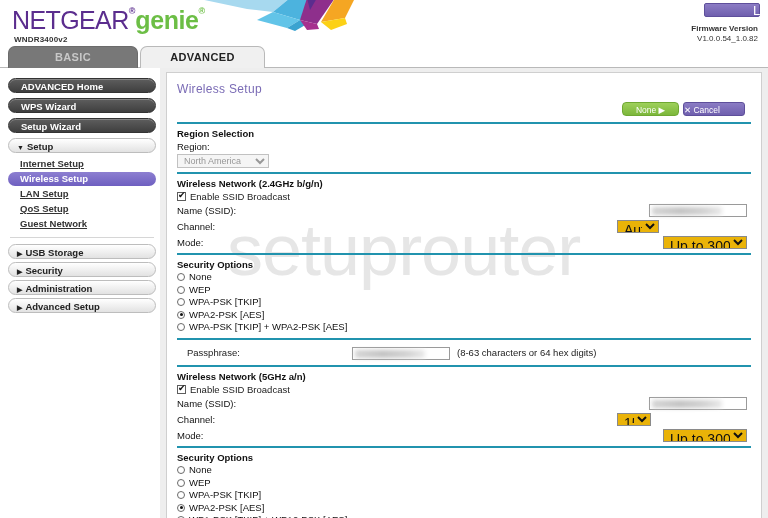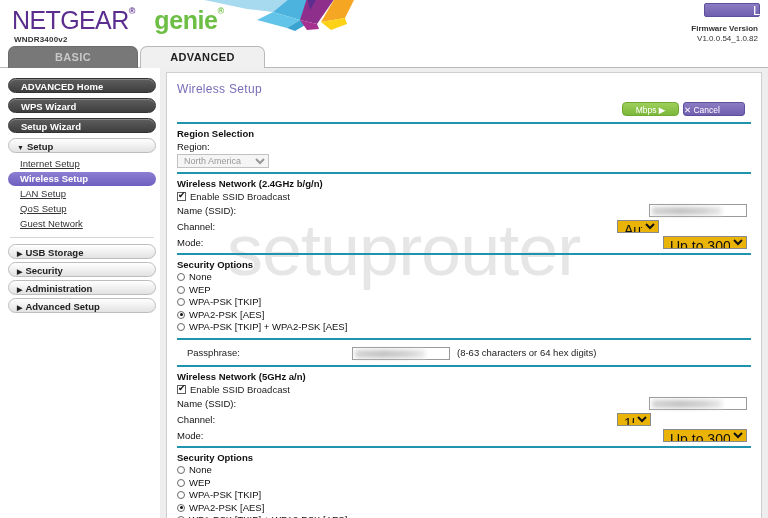--- a/index.html
+++ b/index.html
@@ -22,21 +22,21 @@
   #logo-wrap { position:absolute; left:12px; top:6px; }
   .logo-netgear {
     font-family:"Liberation Sans", sans-serif;
     font-size:25px; font-weight:normal; letter-spacing:-0.6px;
     color:#5b2d8e; display:inline-block; vertical-align:top;
   }
   .logo-reg { font-size:9px; vertical-align:super; color:#5b2d8e; font-weight:bold;}
   .logo-genie {
     font-family:"Liberation Sans", sans-serif;
     font-size:25px; font-weight:bold; letter-spacing:-0.4px;
-    color:#6cbe45; display:inline-block; vertical-align:top; margin-left:19px;
+    color:#6cbe45; display:inline-block; vertical-align:top; margin-left:0;
   }
   .logo-reg2 { font-size:9px; vertical-align:super; color:#6cbe45; font-weight:bold;}
   #logo-art { position:absolute; left:195px; top:-2px; width:160px; height:36px; }
   #model {
     position:absolute; left:14px; top:35px;
     font-size:8px; font-weight:bold; color:#333; letter-spacing:0.2px;
   }
   #logout-btn {
     position:absolute; right:8px; top:3px;
     width:56px; height:14px; line-height:14px;
@@ -93,21 +93,21 @@
     background: linear-gradient(#ffffff,#e2e2e2);
     border:1px solid #bdbdbd; border-radius:8px;
     color:#222; font-size:9.5px; font-weight:bold;
     padding-left:8px; cursor:pointer;
   }
   .nav-light .tri { font-size:7px; margin-right:3px; color:#222; display:inline-block;}
   .sub-list { margin:4px 0 6px 0; padding:0; }
   .sub-item {
     height:14px; line-height:14px; margin:0 8px 1px 8px;
     padding-left:12px; font-size:9.5px; cursor:pointer;
-    color:#333; text-decoration:underline;
+    color:#333; text-decoration:underline;font-weight:bold;
   }
   .sub-item.active {
     background: linear-gradient(#8d7fd1,#6e5fc0);
     border-radius:7px; color:#fff; font-weight:bold;
     text-decoration:none;
   }
   .nav-divider { height:1px; background:#d6d6d6; margin:4px 10px 6px 10px;}
 
   
   #main {
@@ -281,21 +281,21 @@
     <div id="main">
       <div id="panel">
 
         <div id="watermark">setuprouter</div>
 
         <div id="content">
 
           <div id="page-title">Wireless Setup</div>
 
           <div id="action-row">
-            <div class="btn-apply">Mbps ▶</div>
+            <div class="btn-apply">None ▶</div>
             <div class="btn-cancel">✕ Cancel</div>
           </div>
 
           <div class="hr-teal"></div>
 
           <div class="sect-title">Region Selection</div>
           <div class="row">
             <span class="lbl">Region:</span>
           </div>
           <div style="height:18px; position:relative;">

